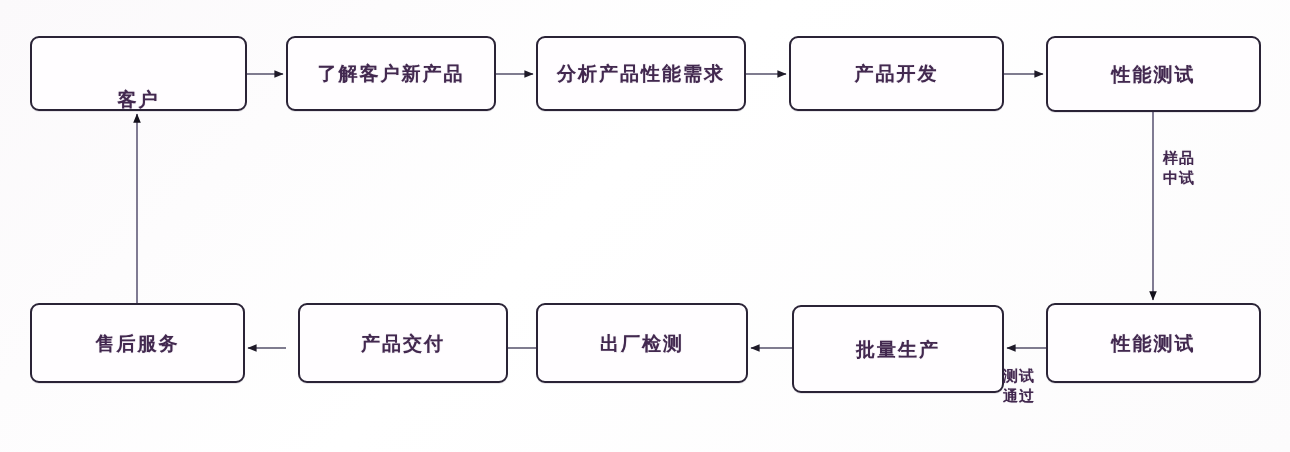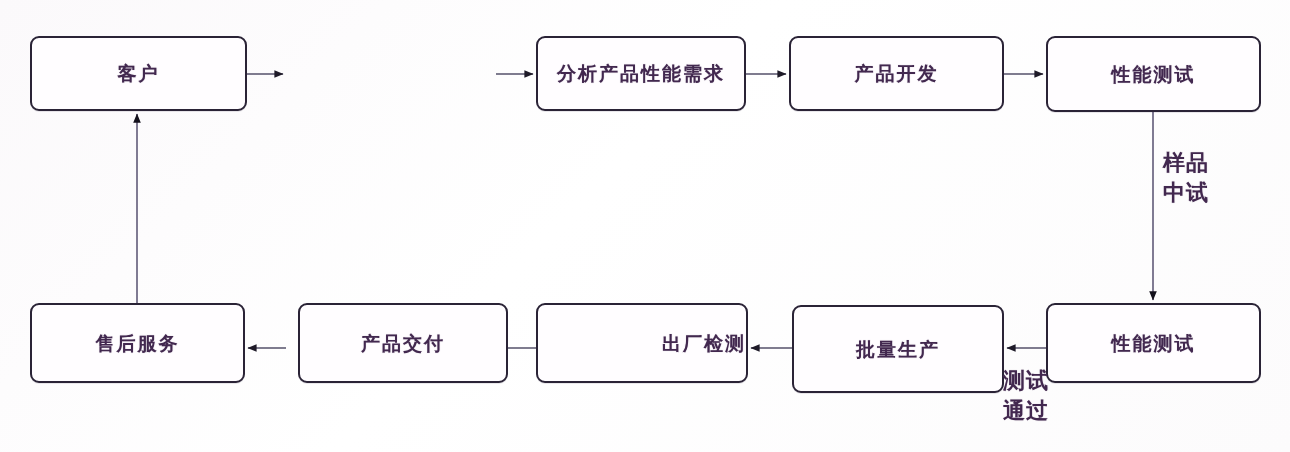--- a/index.html
+++ b/index.html
@@ -43,21 +43,21 @@
     font-weight: 700;
     letter-spacing: 2px;
     line-height: 1;
     white-space: nowrap;
     font-family: "Liberation Serif", "DejaVu Serif", serif;
     text-shadow: 0 0 1px rgba(66,40,79,0.35);
   }
   .edge-label {
     position: absolute;
     color: #42284f;
-    font-size: 22px;
+    font-size: 15px;
     font-weight: 700;
     letter-spacing: 1px;
     line-height: 1.35;
     text-align: center;
     white-space: nowrap;
     font-family: "Liberation Serif", "DejaVu Serif", serif;
     text-shadow: 0 0 1px rgba(66,40,79,0.3);
   }
 </style>
 </head>
@@ -89,24 +89,27 @@
     <line x1="1153" y1="112" x2="1153" y2="300" stroke="#6a6480" stroke-width="1.7" marker-end="url(#arrow-d)"></line>
 
     <line x1="1046" y1="348" x2="1007" y2="348" stroke="#55506a" stroke-width="1.6" marker-end="url(#arrow-l)"></line>
     <line x1="792" y1="348" x2="751" y2="348" stroke="#55506a" stroke-width="1.6" marker-end="url(#arrow-l)"></line>
     <line x1="536" y1="348" x2="499" y2="348" stroke="#55506a" stroke-width="1.6" marker-end="url(#arrow-l)"></line>
     <line x1="286" y1="348" x2="248" y2="348" stroke="#55506a" stroke-width="1.6" marker-end="url(#arrow-l)"></line>
 
     <line x1="137" y1="303" x2="137" y2="114" stroke="#6a6480" stroke-width="1.7" marker-end="url(#arrow-u)"></line>
   </svg>
 
-  <div class="node" style="left:30px; top:36px; width:217px; height:75px;">
+  <div class="node" style="left:30px; top:36px; width:217px; height:75px;align-items:flex-end;">
     <span class="node-label">客户</span>
   </div>
 
+  <div class="node" style="left:286px; top:36px; width:210px; height:75px;">
+    <span class="node-label">了解客户新产品</span>
+  </div>
 
   <div class="node" style="left:536px; top:36px; width:210px; height:75px;">
     <span class="node-label">分析产品性能需求</span>
   </div>
 
   <div class="node" style="left:789px; top:36px; width:215px; height:75px;">
     <span class="node-label">产品开发</span>
   </div>
 
   <div class="node" style="left:1046px; top:36px; width:215px; height:76px;">
@@ -114,21 +117,21 @@
   </div>
 
   <div class="node" style="left:1046px; top:303px; width:215px; height:80px;">
     <span class="node-label">性能测试</span>
   </div>
 
   <div class="node" style="left:792px; top:305px; width:212px; height:88px;">
     <span class="node-label">批量生产</span>
   </div>
 
-  <div class="node" style="left:536px; top:303px; width:212px; height:80px;justify-content:flex-end;">
+  <div class="node" style="left:536px; top:303px; width:212px; height:80px;">
     <span class="node-label">出厂检测</span>
   </div>
 
   <div class="node" style="left:298px; top:303px; width:210px; height:80px;">
     <span class="node-label">产品交付</span>
   </div>
 
   <div class="node" style="left:30px; top:303px; width:215px; height:80px;">
     <span class="node-label">售后服务</span>
   </div>

